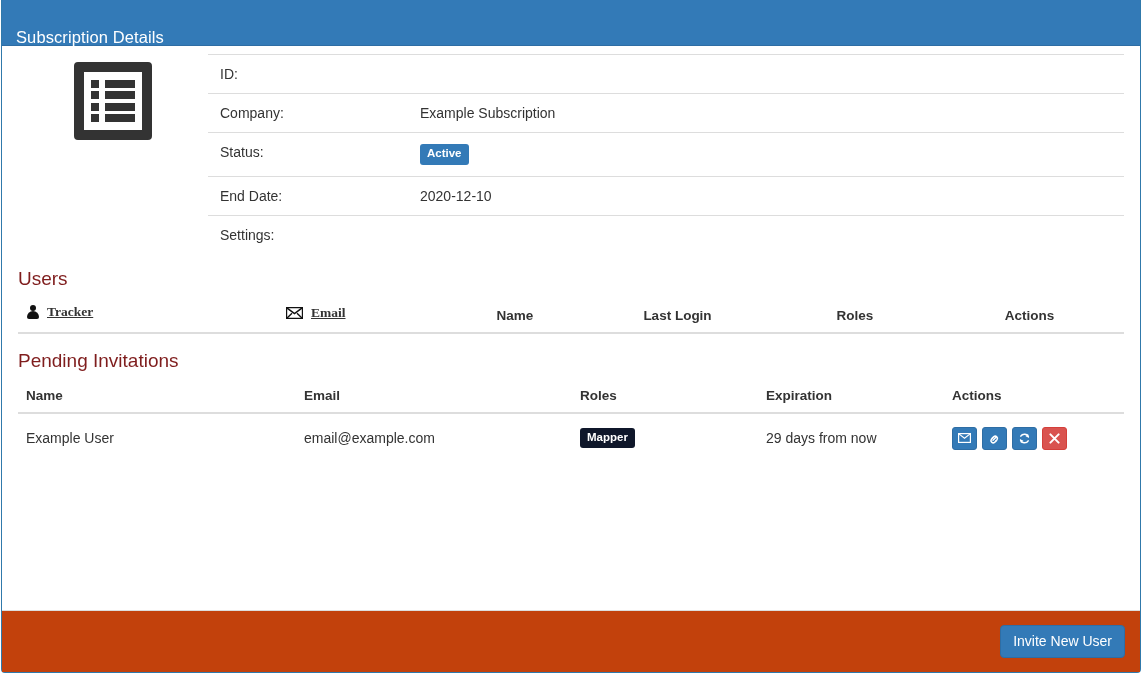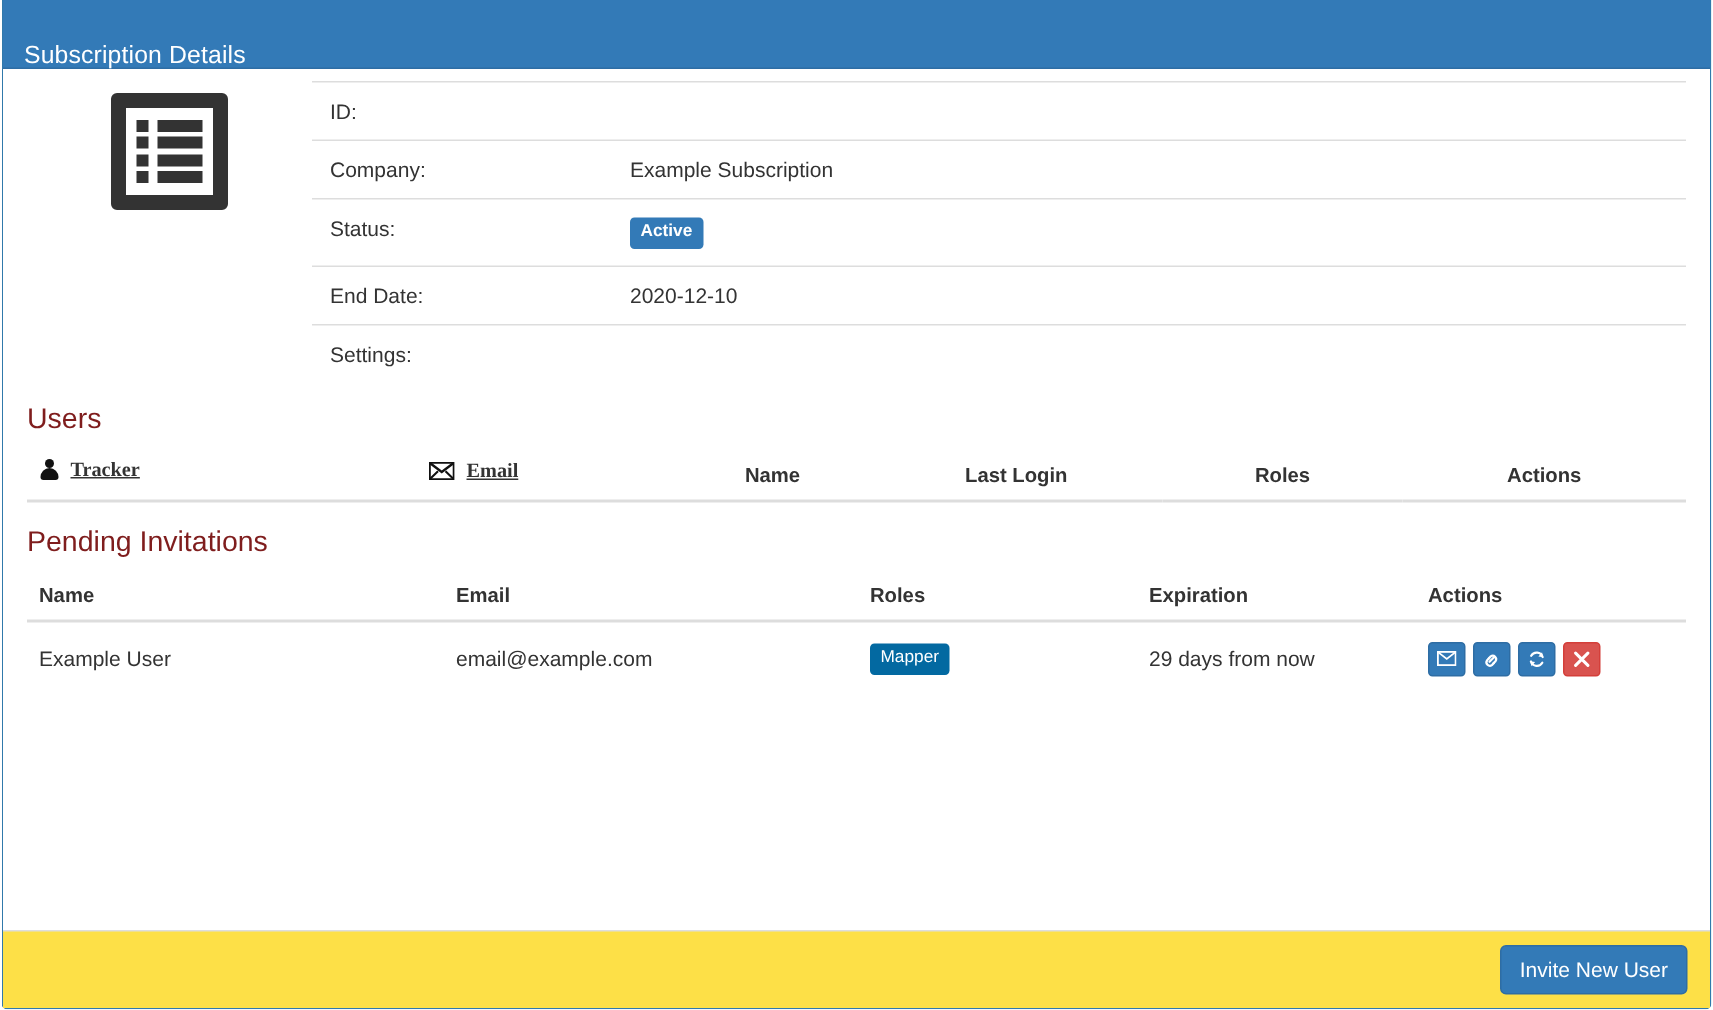--- a/index.html
+++ b/index.html
@@ -234,24 +234,24 @@
   .invites-heading { margin-bottom: 16px; }
 
   .invites-table th { padding-bottom: 10px; }
   .invites-table .c-name  { width: 278px; }
   .invites-table .c-email { width: 276px; }
   .invites-table .c-roles { width: 186px; }
   .invites-table .c-exp   { width: 186px; }
 
   .badge-role {
     display: inline-block;
-    background: #0369a1;
+    background: #0f172a;
     color: #ffffff;
     font-size: 11.5px;
-    font-weight: normal;
+    font-weight: bold;
     line-height: 1;
     padding: 4px 7px 5px 7px;
     border-radius: 3px;
   }
 
   .action-group {
     display: inline-flex;
     gap: 5px;
   }
   .btn-icon {
@@ -268,22 +268,22 @@
   .btn-blue { background: #337ab7; border-color: #2e6da4; }
   .btn-red  { background: #d9534f; border-color: #d43f3a; }
   .btn-icon svg { display: block; }
 
   
   .panel-footer {
     position: absolute;
     left: 0;
     right: 0;
     bottom: 0;
-    height: 52px;
-    background: #fde047;
+    height: 62px;
+    background: #c2410c;
     border-top: 1px solid #dddddd;
     display: flex;
     align-items: center;
     justify-content: flex-end;
     padding: 0 15px;
   }
   .btn-primary {
     background: #337ab7;
     border: 1px solid #2e6da4;
     color: #ffffff;

